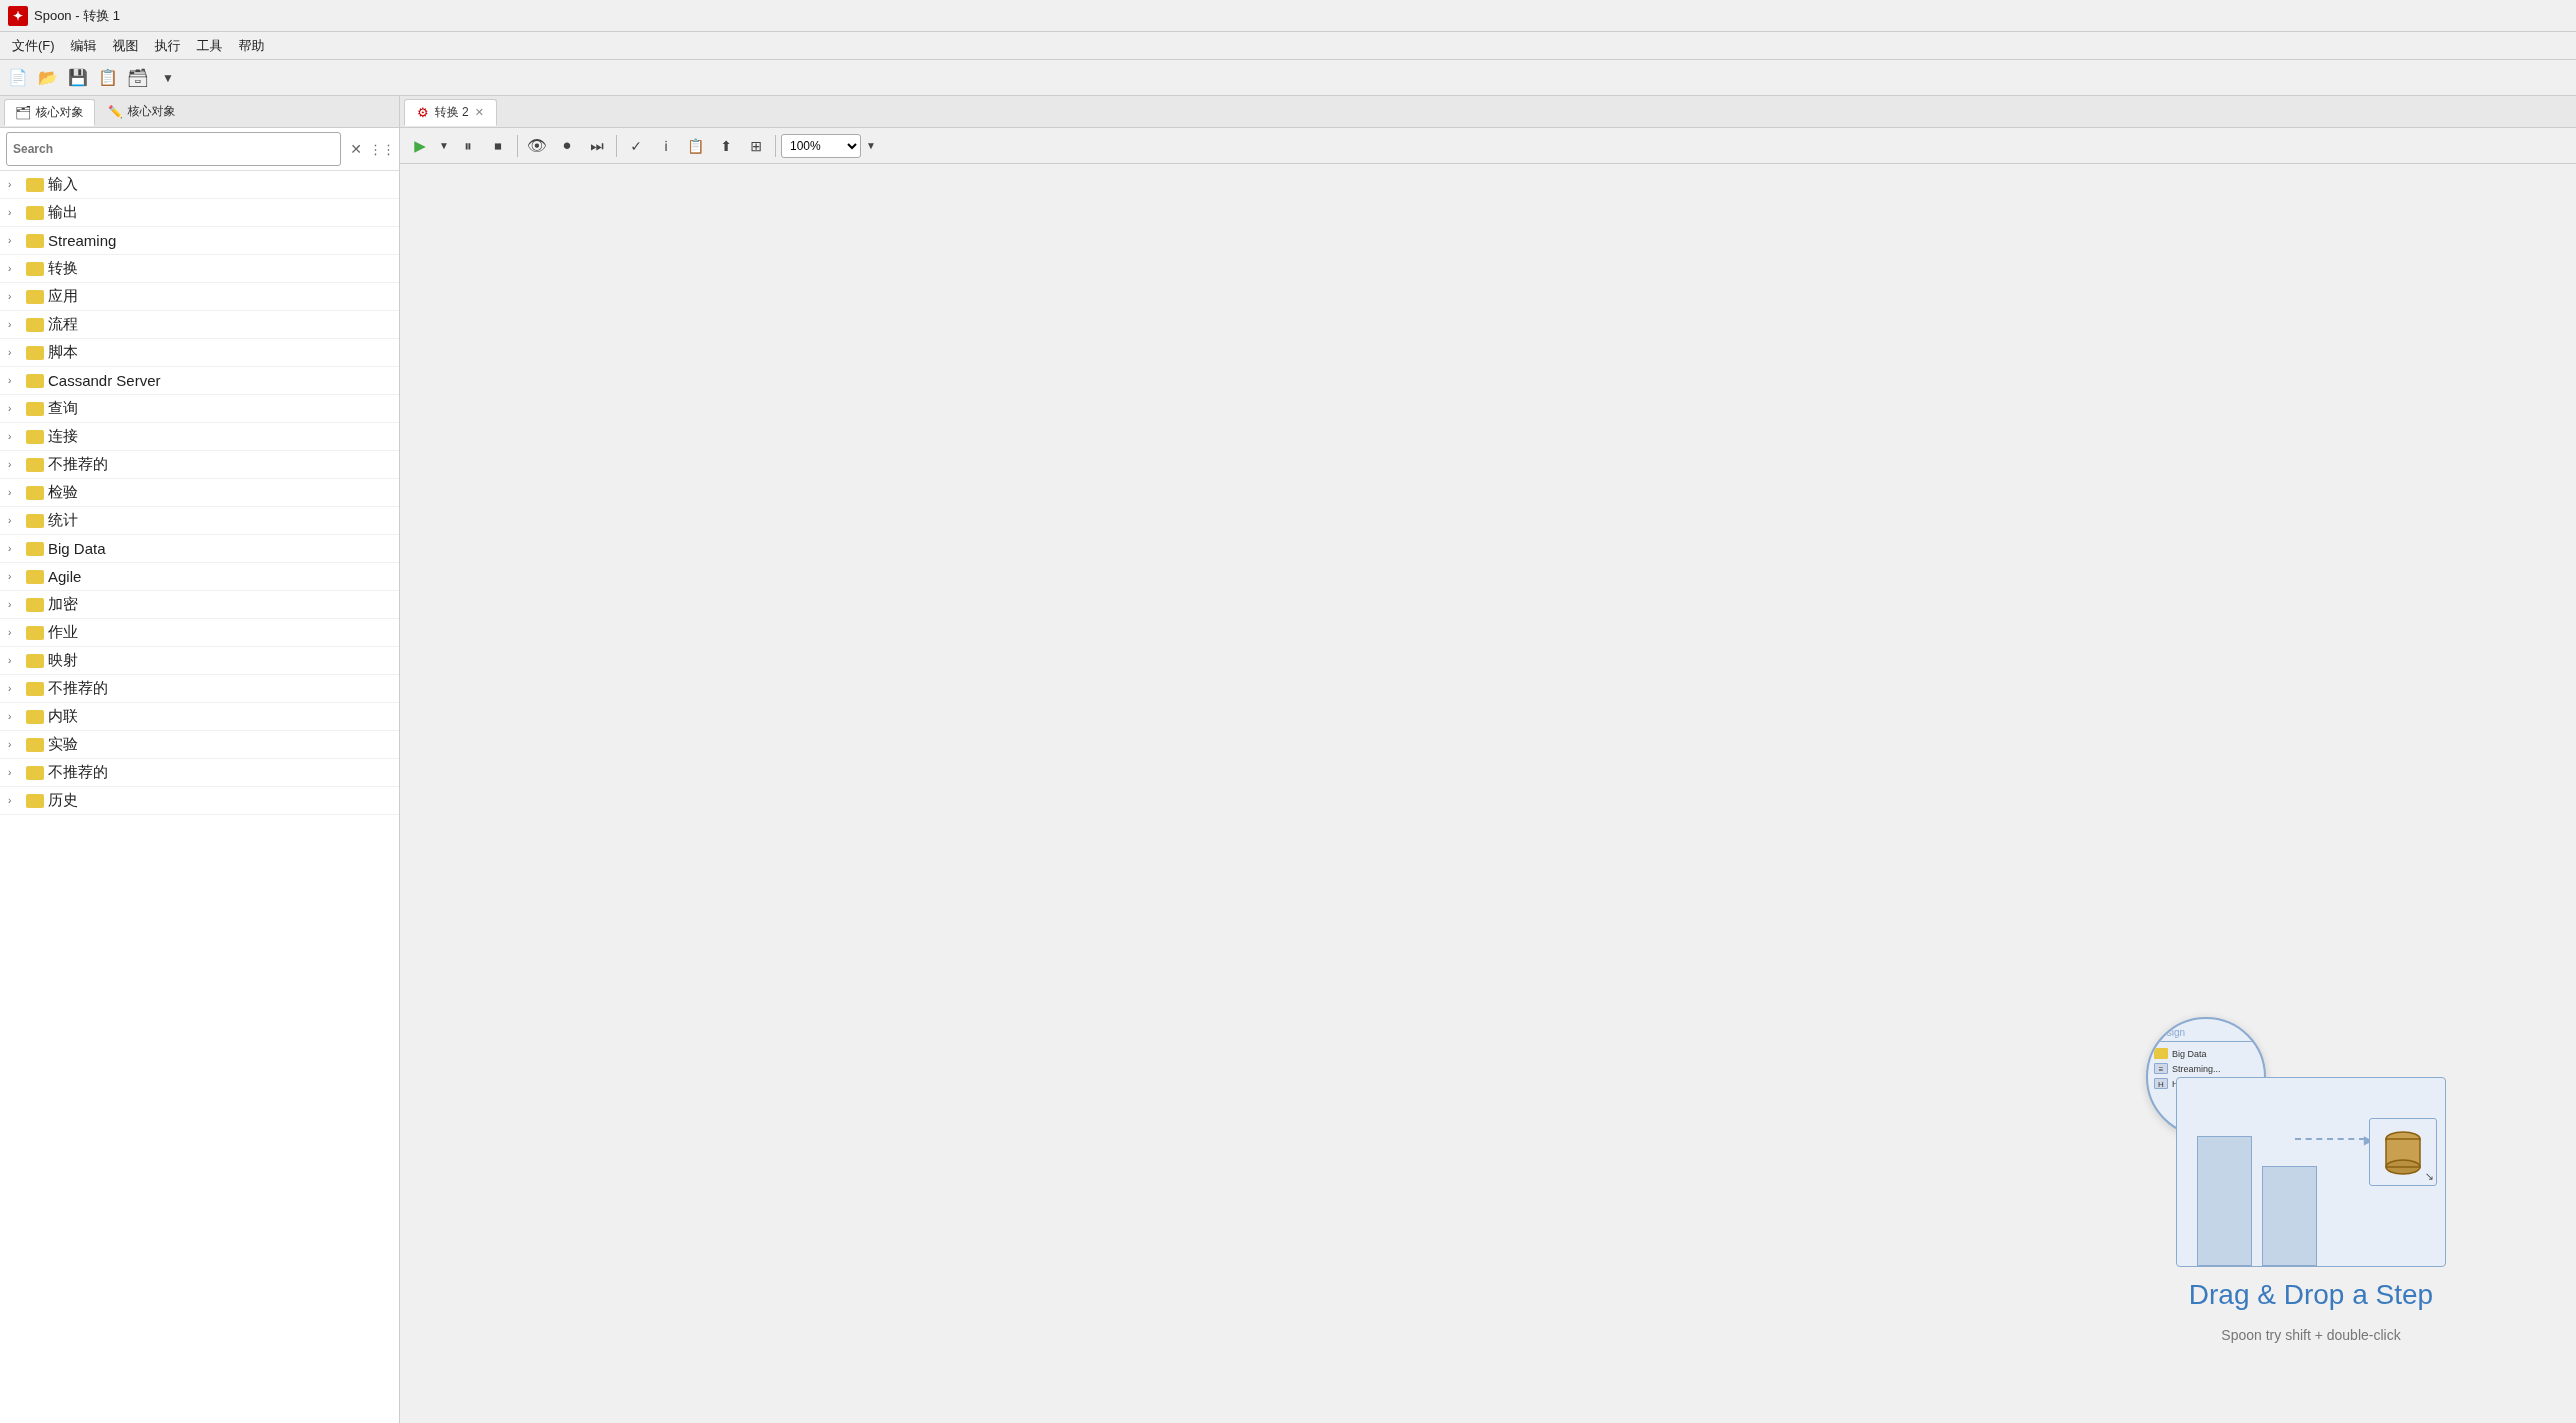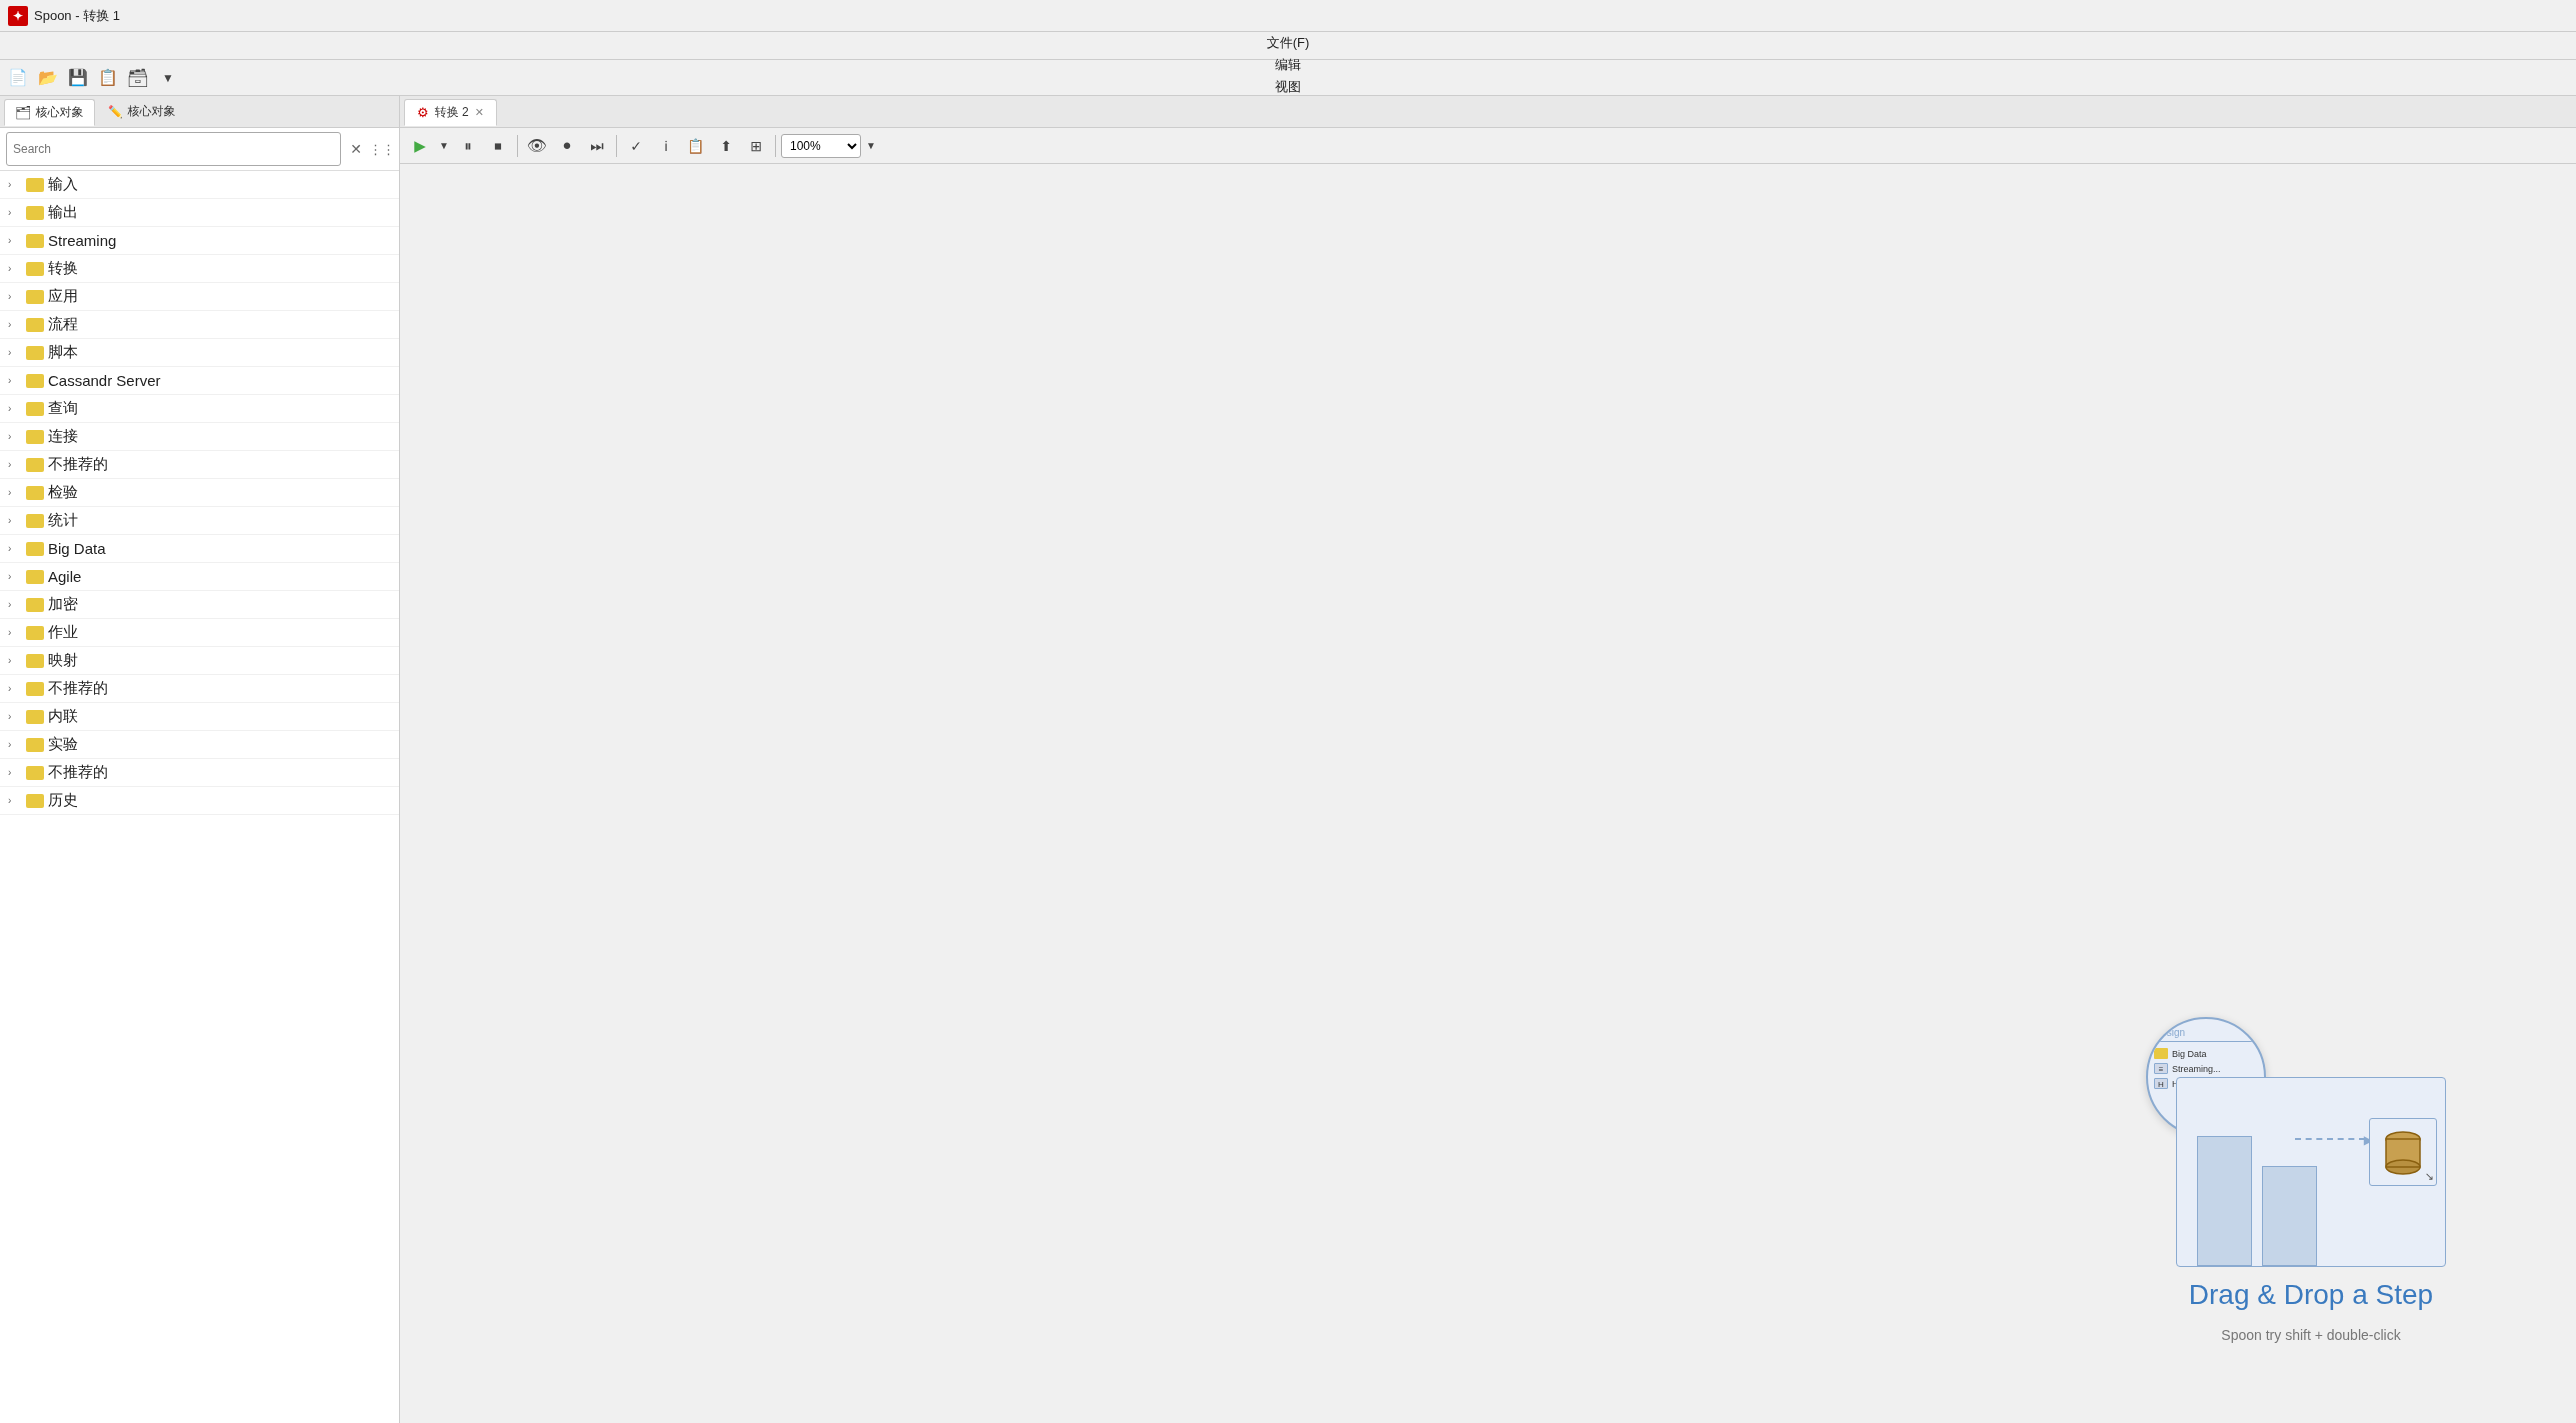--- a/index.html
+++ b/index.html
@@ -23,21 +23,20 @@
     #title-bar .title-text { font-size: 13px; color: #222; }
 
     
     #menu-bar {
       background: #f0f0f0;
       height: 28px;
       display: flex;
       align-items: center;
       padding: 0 4px;
       border-bottom: 1px solid #ccc;
-      flex-direction: column;
     }
     .menu-item {
       padding: 2px 8px;
       font-size: 13px;
       color: #222;
       cursor: pointer;
       border-radius: 3px;
     }
 
     
@@ -102,20 +101,21 @@
       gap: 4px;
     }
     #search-input {
       flex: 1;
       height: 24px;
       border: 1px solid #aaa;
       border-radius: 3px;
       padding: 16px 6px;
       font-size: 12px;
       outline: none;
+      font-weight: bold;
     }
     .search-btn {
       width: 22px; height: 22px;
       display: flex; align-items: center; justify-content: center;
       background: none; border: none; cursor: pointer;
       color: #666; font-size: 14px;
     }
 
     
     #tree-container {

